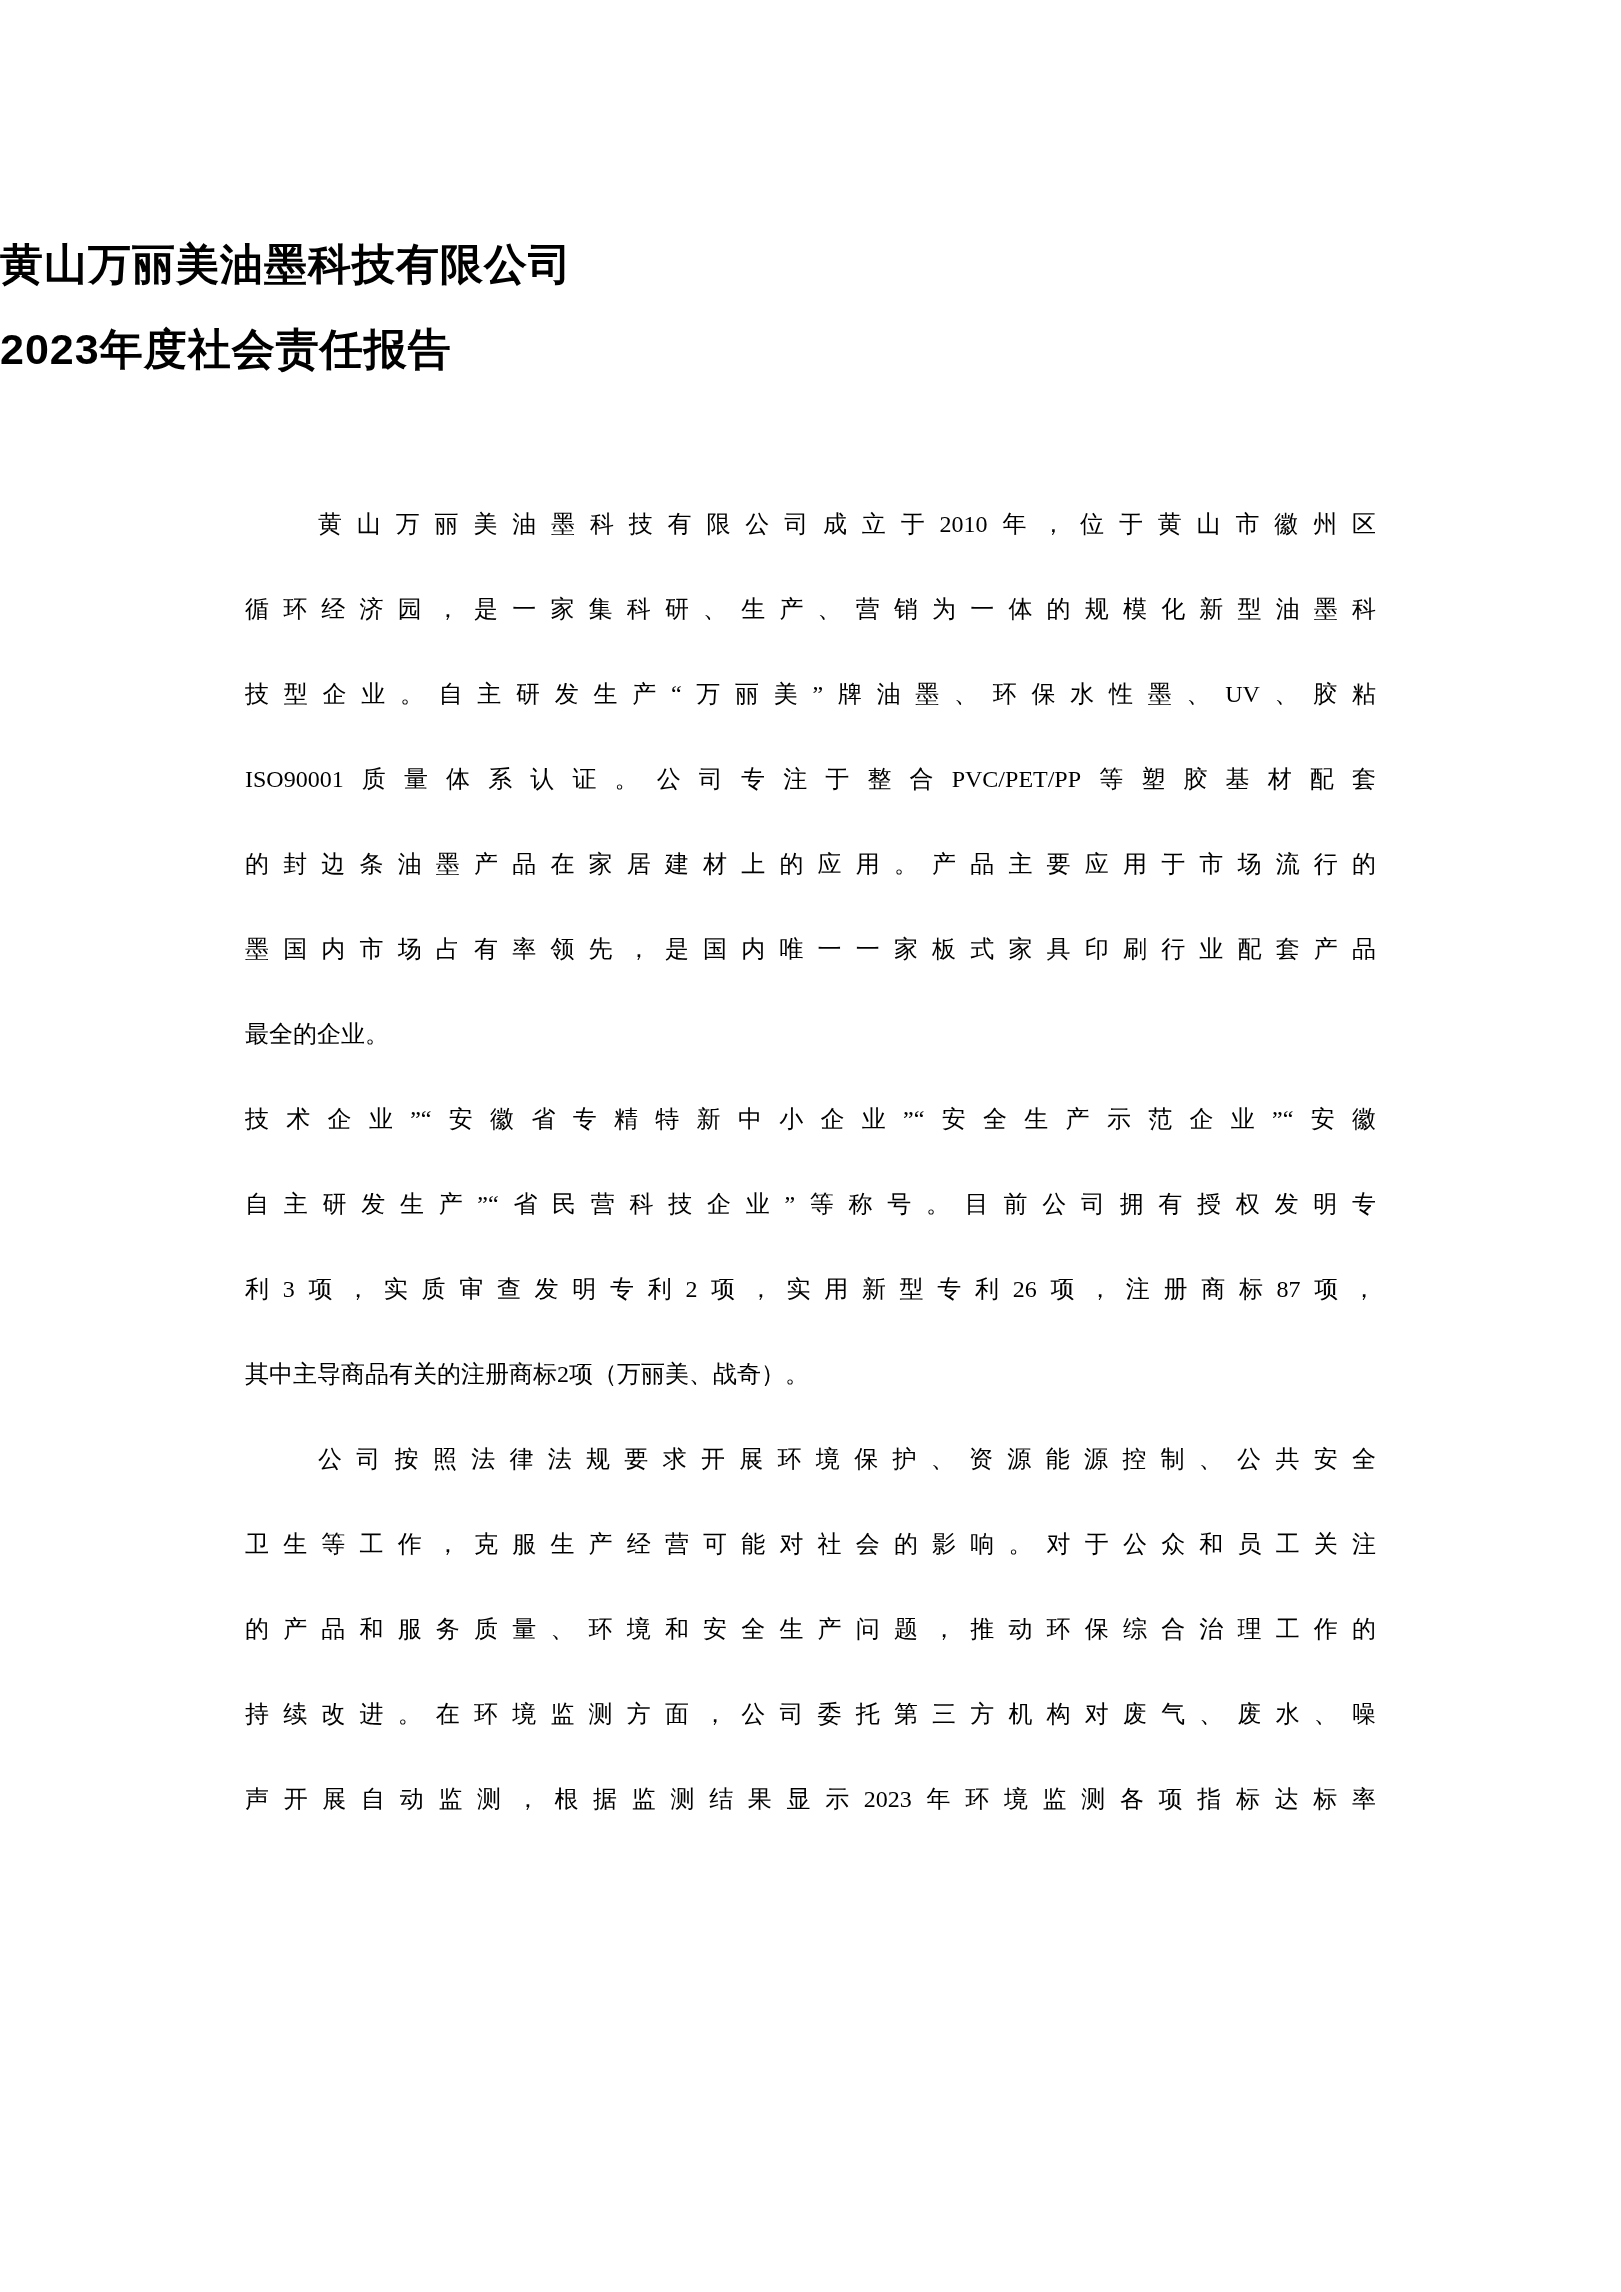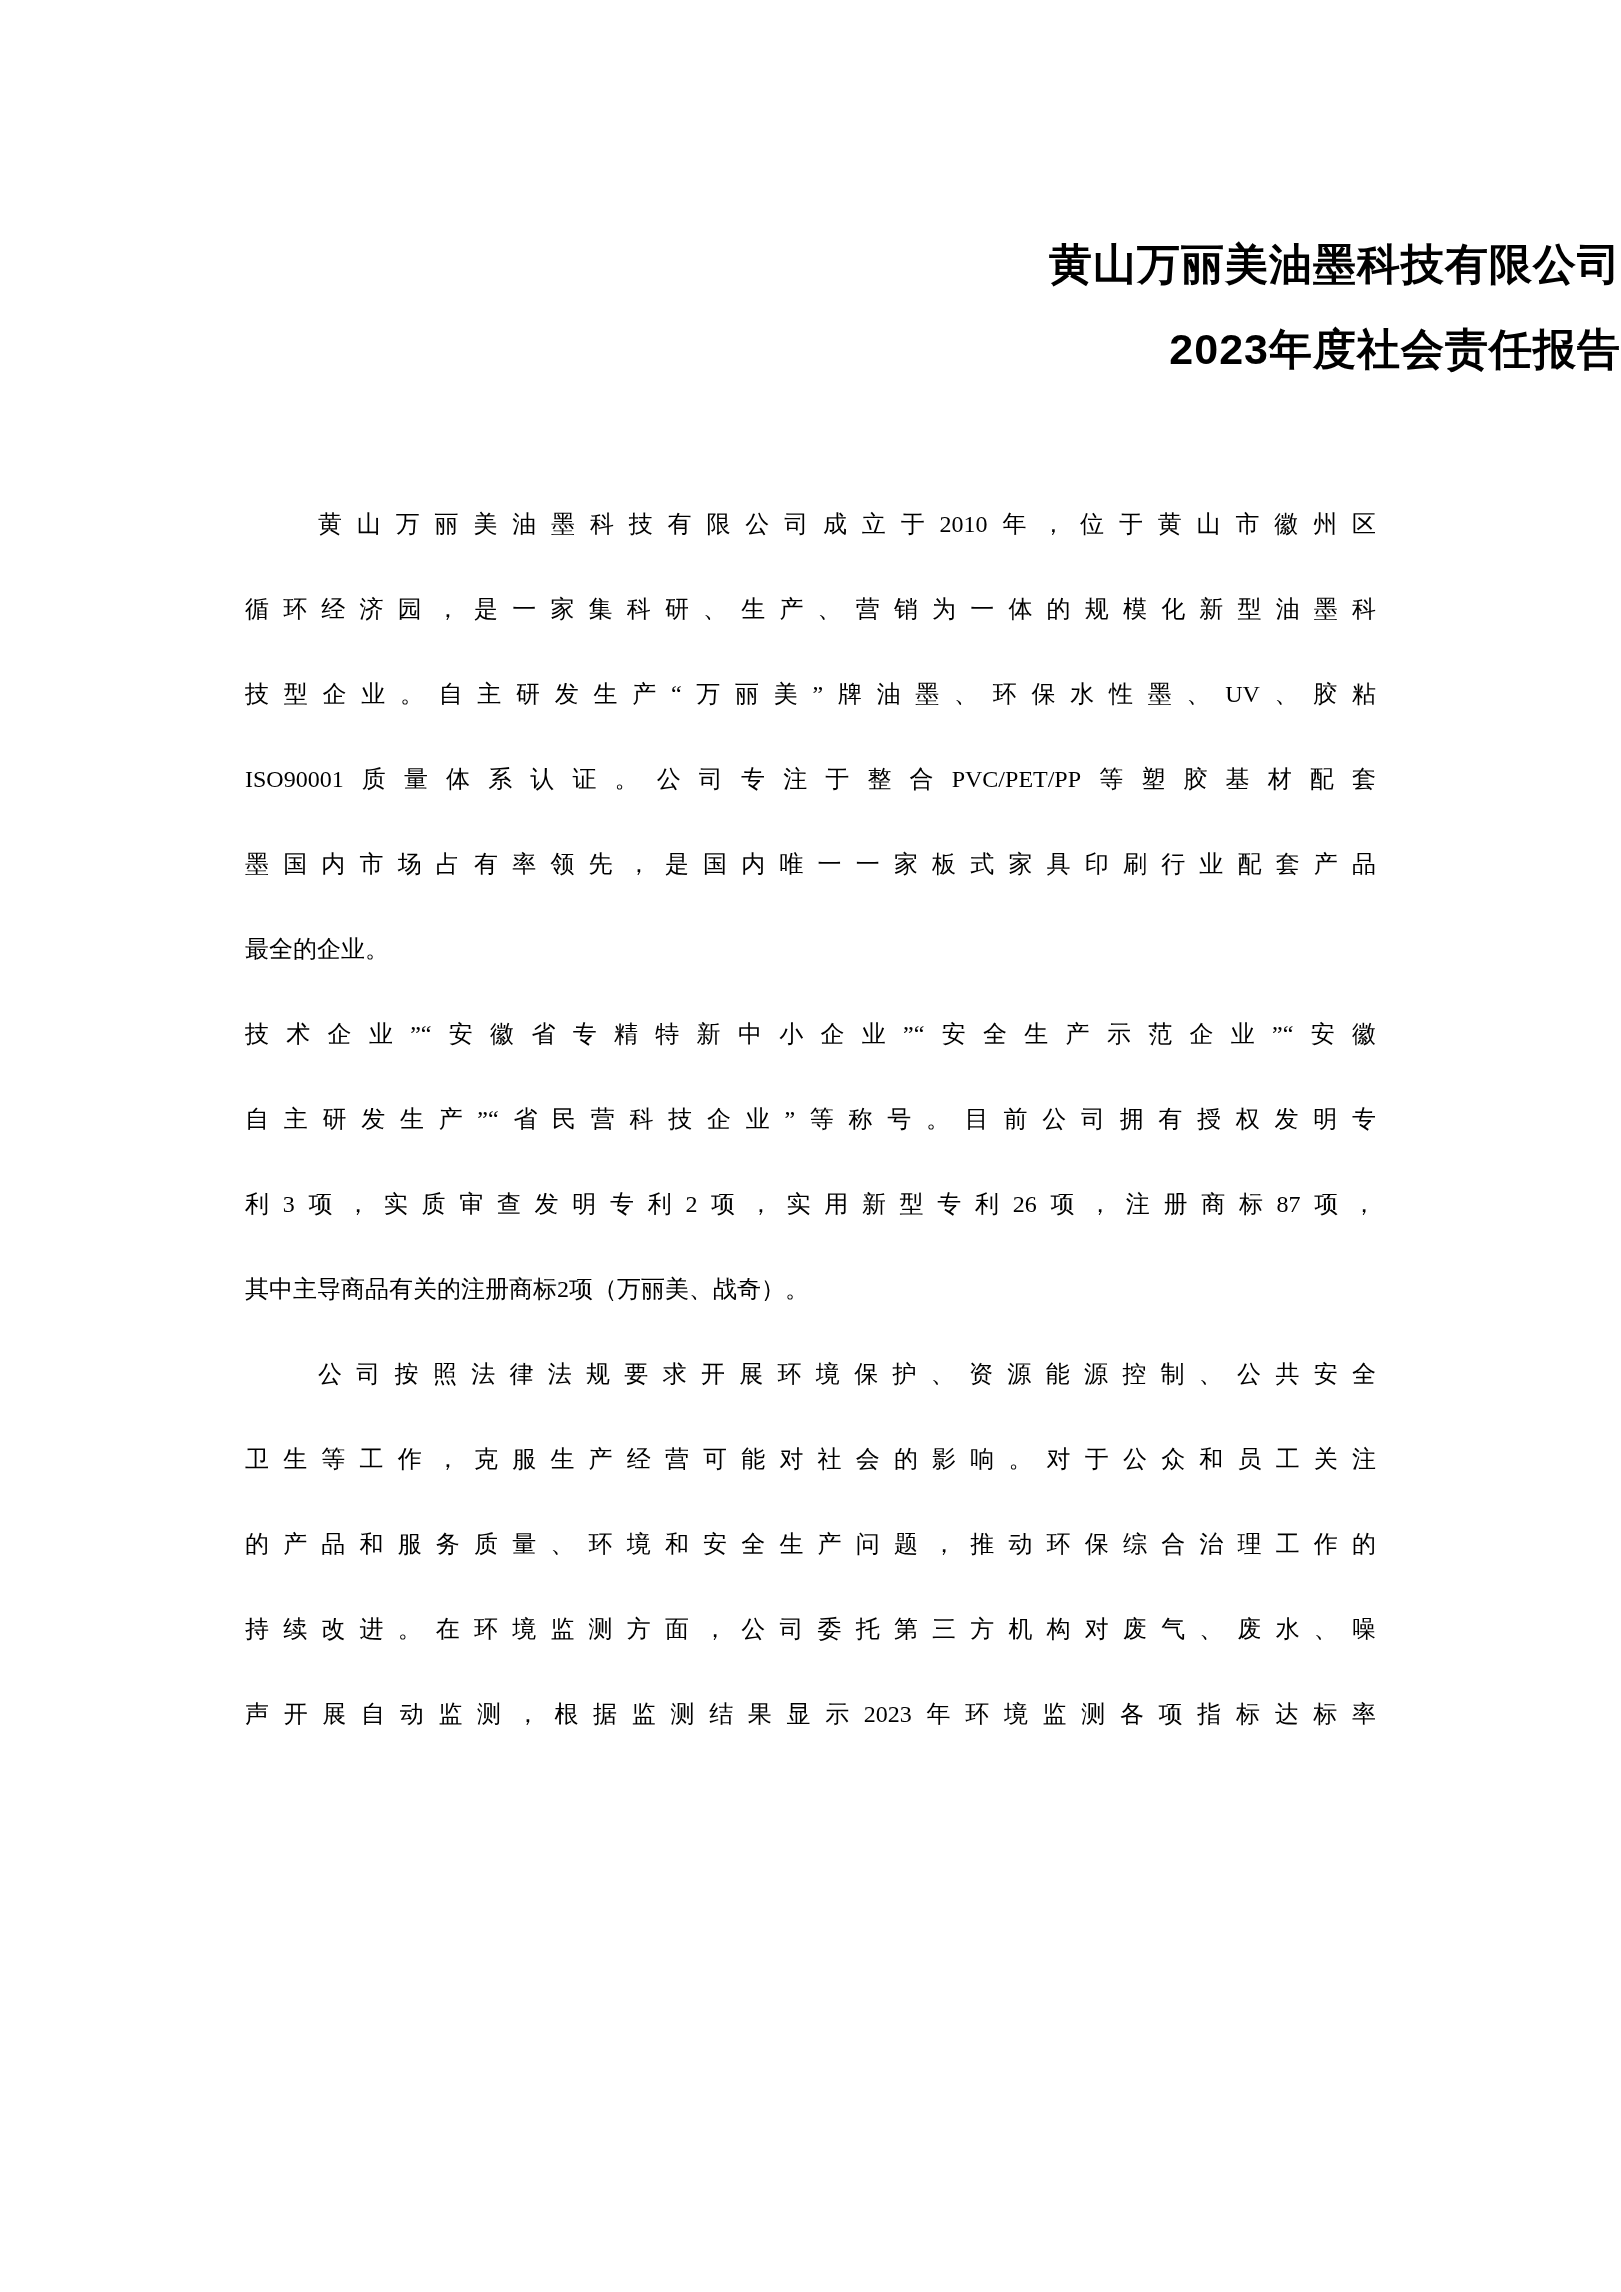--- a/index.html
+++ b/index.html
@@ -10,21 +10,21 @@
     background: #ffffff;
     color: #000000;
     overflow: hidden;
     font-family: "Liberation Serif", "DejaVu Serif", serif;
   }
   .doc-title {
     position: absolute;
     top: 222px;
     left: 0;
     width: 100%;
-    text-align: right;
+    text-align: left;
     font-family: "Liberation Sans", "DejaVu Sans", sans-serif;
     font-weight: bold;
     font-size: 43px;
     letter-spacing: 1px;
   }
   .title-line { line-height: 85px; }
   .doc-body {
     position: absolute;
     top: 482px;
     left: 245px;
@@ -50,20 +50,21 @@
     <div class="title-line">黄山万丽美油墨科技有限公司</div>
     <div class="title-line">2023年度社会责任报告</div>
   </header>
 
   <main class="doc-body">
 
     <div class="line indent">黄山万丽美油墨科技有限公司成立于2010年，位于黄山市徽州区</div>
     <div class="line">循环经济园，是一家集科研、生产、营销为一体的规模化新型油墨科</div>
     <div class="line">技型企业。自主研发生产“万丽美”牌油墨、环保水性墨、UV、胶粘</div>
     <div class="line">ISO90001质量体系认证。公司专注于整合PVC/PET/PP等塑胶基材配套</div>
+    <div class="line">的封边条油墨产品在家居建材上的应用。产品主要应用于市场流行的</div>
     <div class="line">墨国内市场占有率领先，是国内唯一一家板式家具印刷行业配套产品</div>
     <div class="line end">最全的企业。</div>
 
     <div class="line">技术企业”“安徽省专精特新中小企业”“安全生产示范企业”“安徽</div>
     <div class="line">自主研发生产”“省民营科技企业”等称号。目前公司拥有授权发明专</div>
     <div class="line">利3项，实质审查发明专利2项，实用新型专利26项，注册商标87项，</div>
     <div class="line end">其中主导商品有关的注册商标2项（万丽美、战奇）。</div>
 
     <div class="line indent">公司按照法律法规要求开展环境保护、资源能源控制、公共安全</div>
     <div class="line">卫生等工作，克服生产经营可能对社会的影响。对于公众和员工关注</div>

